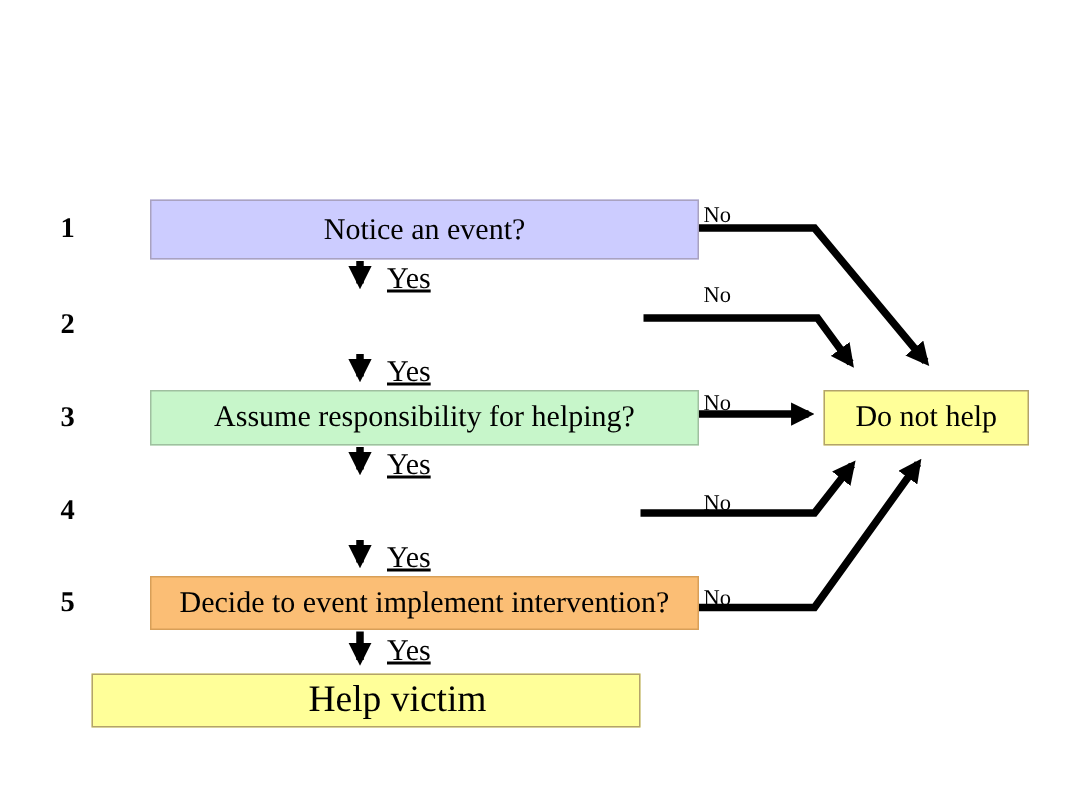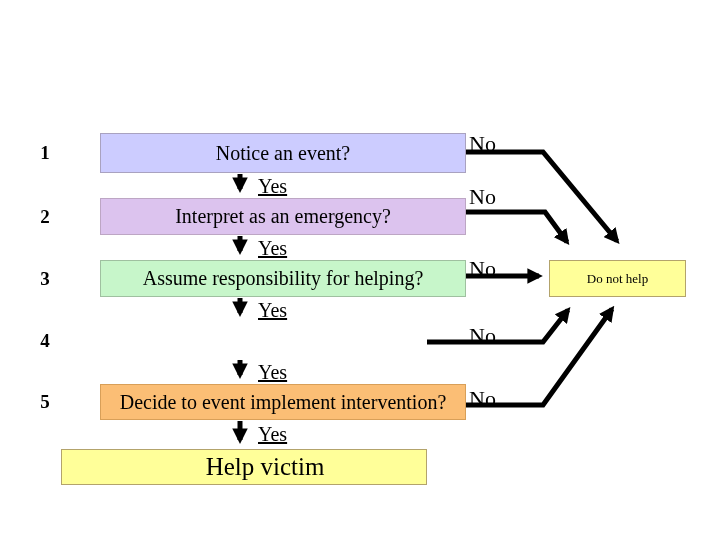--- a/index.html
+++ b/index.html
@@ -28,36 +28,36 @@
     border:1px solid #b0a080;box-sizing:border-box;margin-left:39px;
   }
   .qbox.b1{border-color:#a9a2c0;}
   .qbox.b2{border-color:#bda6c4;}
   .qbox.b3{border-color:#9fc0a0;}
   .qbox.b4{border-color:#c4ad8c;}
   .qbox.b5{border-color:#d89f58;}
   .obox{
     position:absolute;
     display:flex;align-items:center;justify-content:center;
-    font-size:13px;color:#000;text-align:center;
+    font-size:20px;color:#000;text-align:center;
     border:1px solid #b3a36b;box-sizing:border-box;
   }
   .help-victim{
     left:61px;top:449px;width:366px;height:36px;font-size:25px;padding-left:42px;
   }
   .do-not-help{
     left:549px;top:260px;width:137px;height:37px;
   }
   .yes-label{
     position:absolute;left:258px;width:44px;height:22px;
     font-size:20px;color:#000;line-height:22px;text-decoration:underline;
   }
   .no-label{
     position:absolute;left:469px;width:40px;height:22px;
-    font-size:22px;color:#000;line-height:22px;
+    font-size:15px;color:#000;line-height:22px;
   }
 </style>
 </head>
 <body>
 
 <div class="canvas">
 
   <svg class="arrow-layer" width="720" height="540" viewBox="0 0 720 540" xmlns="http://www.w3.org/2000/svg">
     <defs>
       <marker id="ah" viewBox="0 0 10 10" refX="7.5" refY="5" markerUnits="strokeWidth" markerWidth="3.1" markerHeight="3.1" orient="auto">
@@ -82,21 +82,20 @@
     </g>
   </svg>
 
   <div class="step-number" style="top:133px;height:40px;">1</div>
   <div class="step-number" style="top:198px;height:37px;">2</div>
   <div class="step-number" style="top:260px;height:37px;">3</div>
   <div class="step-number" style="top:322px;height:37px;">4</div>
   <div class="step-number" style="top:384px;height:36px;">5</div>
 
   <div class="qbox b1" style="top: 133px; height: 40px; background: rgb(204, 204, 255);">Notice an event?</div>
-  <div class="qbox b2" style="top: 198px; height: 37px; background: rgb(220, 195, 238);">Interpret as an emergency?</div>
   <div class="qbox b3" style="top: 260px; height: 37px; background: rgb(199, 246, 202); text-align: right;">Assume responsibility for helping?</div>
   <div class="qbox b5" style="top: 384px; height: 36px; background: rgb(251, 190, 117);">Decide to event implement intervention?</div>
 
   <div class="obox do-not-help" style="background: rgb(255, 255, 153);">Do not help</div>
   <div class="obox help-victim" style="background: rgb(255, 255, 153);">Help victim</div>
 
   <div class="yes-label" style="top:175px;">Yes</div>
   <div class="yes-label" style="top:237px;">Yes</div>
   <div class="yes-label" style="top:299px;">Yes</div>
   <div class="yes-label" style="top:361px;">Yes</div>

